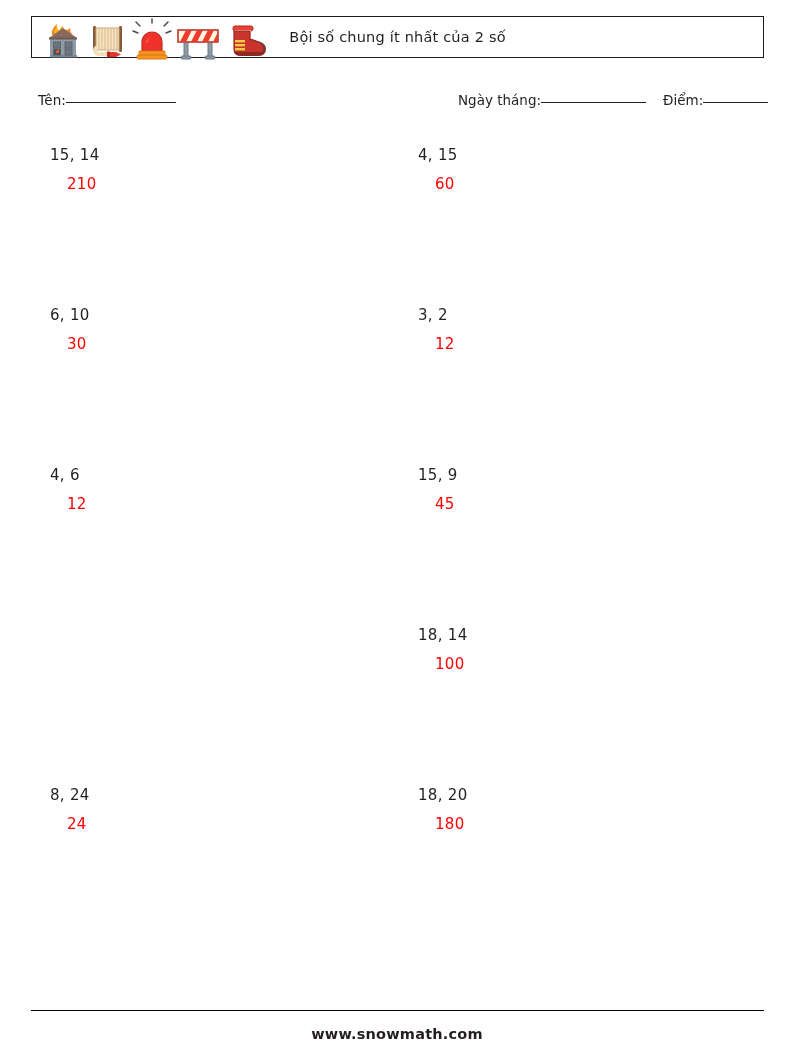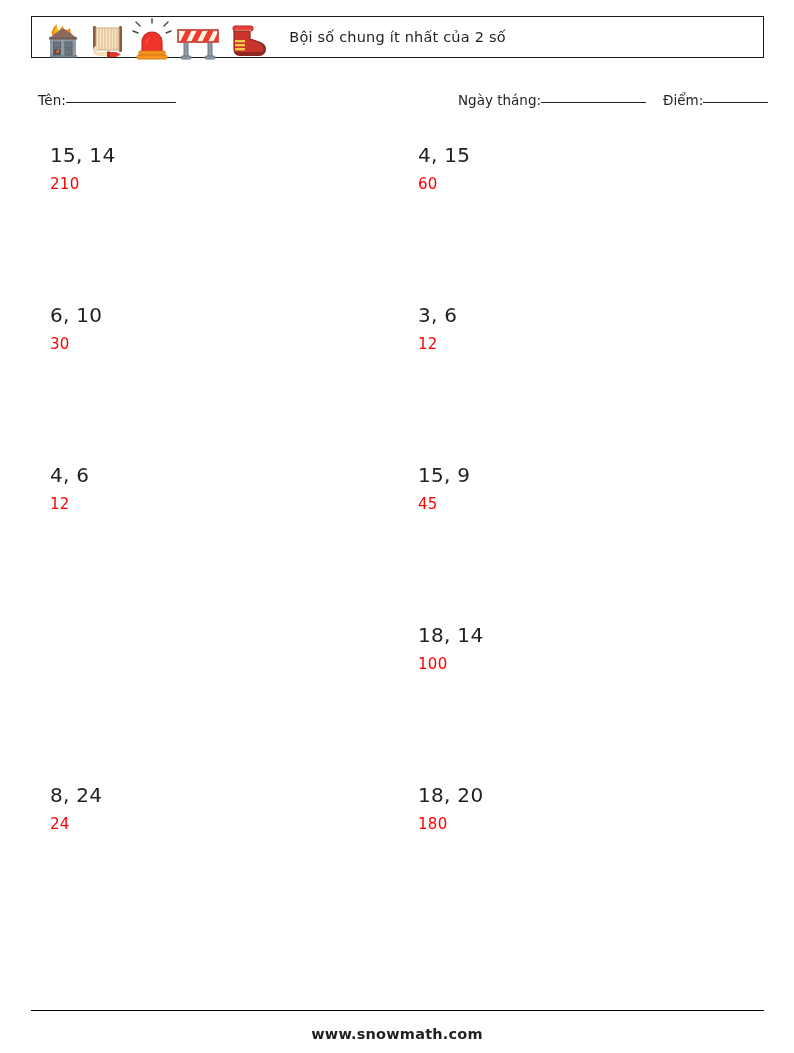--- a/index.html
+++ b/index.html
@@ -93,32 +93,33 @@
     height: 160px;
   }
   .prob-cell {
     position: absolute;
     top: 0;
     width: 340px;
   }
   .prob-cell.col-left  { left: 50px;  }
   .prob-cell.col-right { left: 418px; }
   .prob-question {
-    font-size: 20px;
+    font-size: 15px;
     color: #231f20;
     letter-spacing: .3px;
     line-height: 20px;
     white-space: nowrap;
   }
   .prob-answer {
     font-size: 15px;
     color: #ff0000;
     letter-spacing: .3px;
     line-height: 20px;
     margin-top: 9px;
+    margin-left: 17px;
     white-space: nowrap;
   }
 
   
   #footer-rule {
     position: absolute;
     left: 31px;
     top: 1010px;
     width: 733px;
     height: 0;
@@ -263,21 +264,21 @@
       <div class="prob-answer">60</div>
     </div>
   </div>
 
   <div class="prob-row">
     <div class="prob-cell col-left">
       <div class="prob-question">6, 10</div>
       <div class="prob-answer">30</div>
     </div>
     <div class="prob-cell col-right">
-      <div class="prob-question">3, 6</div>
+      <div class="prob-question">3, 2</div>
       <div class="prob-answer">12</div>
     </div>
   </div>
 
   <div class="prob-row">
     <div class="prob-cell col-left">
       <div class="prob-question">4, 6</div>
       <div class="prob-answer">12</div>
     </div>
     <div class="prob-cell col-right">

